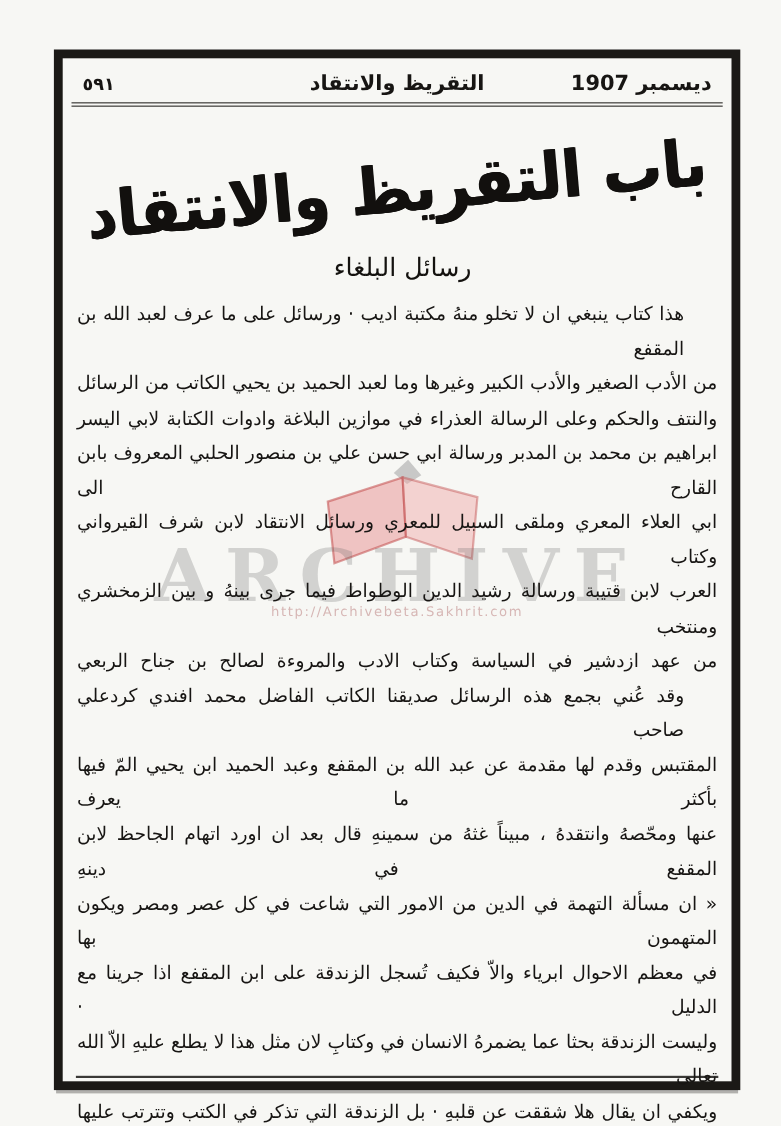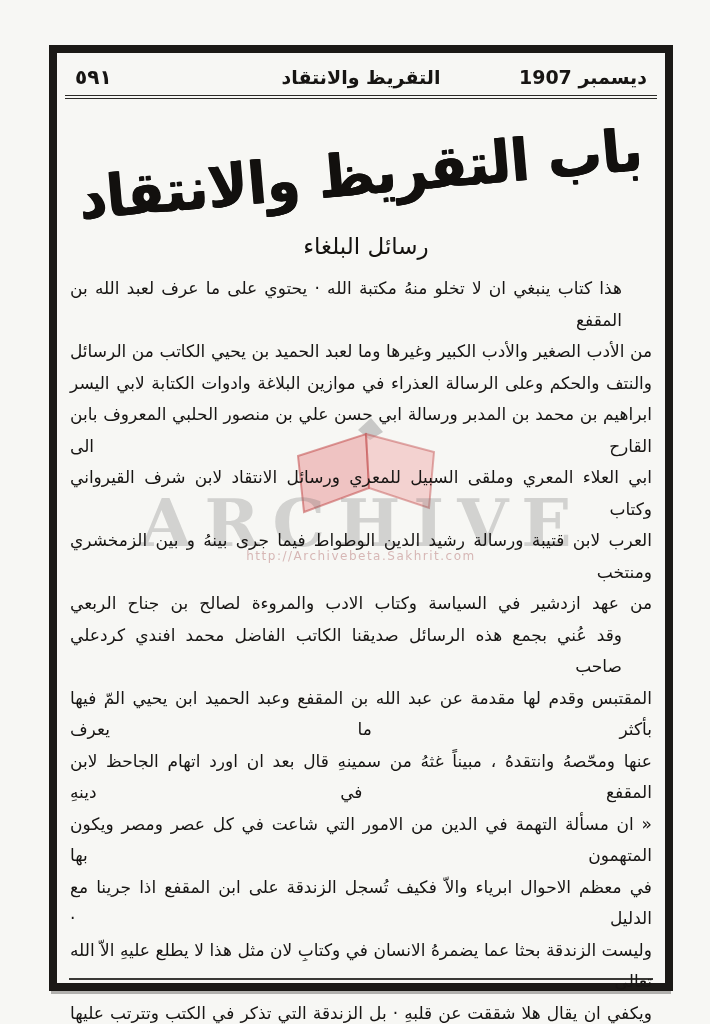--- a/index.html
+++ b/index.html
@@ -38,21 +38,21 @@
     background:rgba(25,23,20,0.85);
   }
 
   .header{
     display:grid;grid-template-columns:1fr auto 1fr;direction:rtl;
     align-items:baseline;padding:12px 18px 4px;
     font-size:19px;font-weight:bold;letter-spacing:0;
   }
   .header .date{text-align:right;}
   .header .title{text-align:center;}
-  .header .num{text-align:left;font-size:20px;}
+  .header .num{text-align:left;font-size:16px;}
   .rule{margin:2px 8px 0;border-bottom:4px double #2b2a27;}
 
   .callig{
     margin-top:22px;height:106px;
     display:flex;align-items:center;justify-content:center;
   }
   .callig span{
     display:inline-block;direction:rtl;
     font-size:54px;font-weight:bold;color:#12100e;
     transform:rotate(-5deg) scaleY(1.08);
@@ -96,21 +96,21 @@
     </div>
     <div class="rule"></div>
 
     <div class="callig">
       <span>باب التقريظ والانتقاد</span>
     </div>
 
     <div class="section-title">رسائل البلغاء</div>
 
     <div class="body-text">
-      <div class="line indent">هذا كتاب ينبغي ان لا تخلو منهُ مكتبة الله · يحتوي على ما عرف لعبد الله بن المقفع</div>
+      <div class="line indent">هذا كتاب ينبغي ان لا تخلو منهُ مكتبة اديب · ورسائل على ما عرف لعبد الله بن المقفع</div>
       <div class="line">من الأدب الصغير والأدب الكبير وغيرها وما لعبد الحميد بن يحيي الكاتب من الرسائل</div>
       <div class="line">والنتف والحكم وعلى الرسالة العذراء في موازين البلاغة وادوات الكتابة لابي اليسر</div>
       <div class="line">ابراهيم بن محمد بن المدبر ورسالة ابي حسن علي بن منصور الحلبي المعروف بابن القارح الى</div>
       <div class="line">ابي العلاء المعري وملقى السبيل للمعري ورسائل الانتقاد لابن شرف القيرواني وكتاب</div>
       <div class="line">العرب لابن قتيبة ورسالة رشيد الدين الوطواط فيما جرى بينهُ و بين الزمخشري ومنتخب</div>
       <div class="line">من عهد ازدشير في السياسة وكتاب الادب والمروءة لصالح بن جناح الربعي</div>
       <div class="line indent">وقد عُني بجمع هذه الرسائل صديقنا الكاتب الفاضل محمد افندي كردعلي صاحب</div>
       <div class="line">المقتبس وقدم لها مقدمة عن عبد الله بن المقفع وعبد الحميد ابن يحيي المّ فيها بأكثر ما يعرف</div>
       <div class="line">عنها ومحّصهُ وانتقدهُ ، مبيناً غثهُ من سمينهِ قال بعد ان اورد اتهام الجاحظ لابن المقفع في دينهِ</div>
       <div class="line">« ان مسألة التهمة في الدين من الامور التي شاعت في كل عصر ومصر ويكون المتهمون بها</div>

